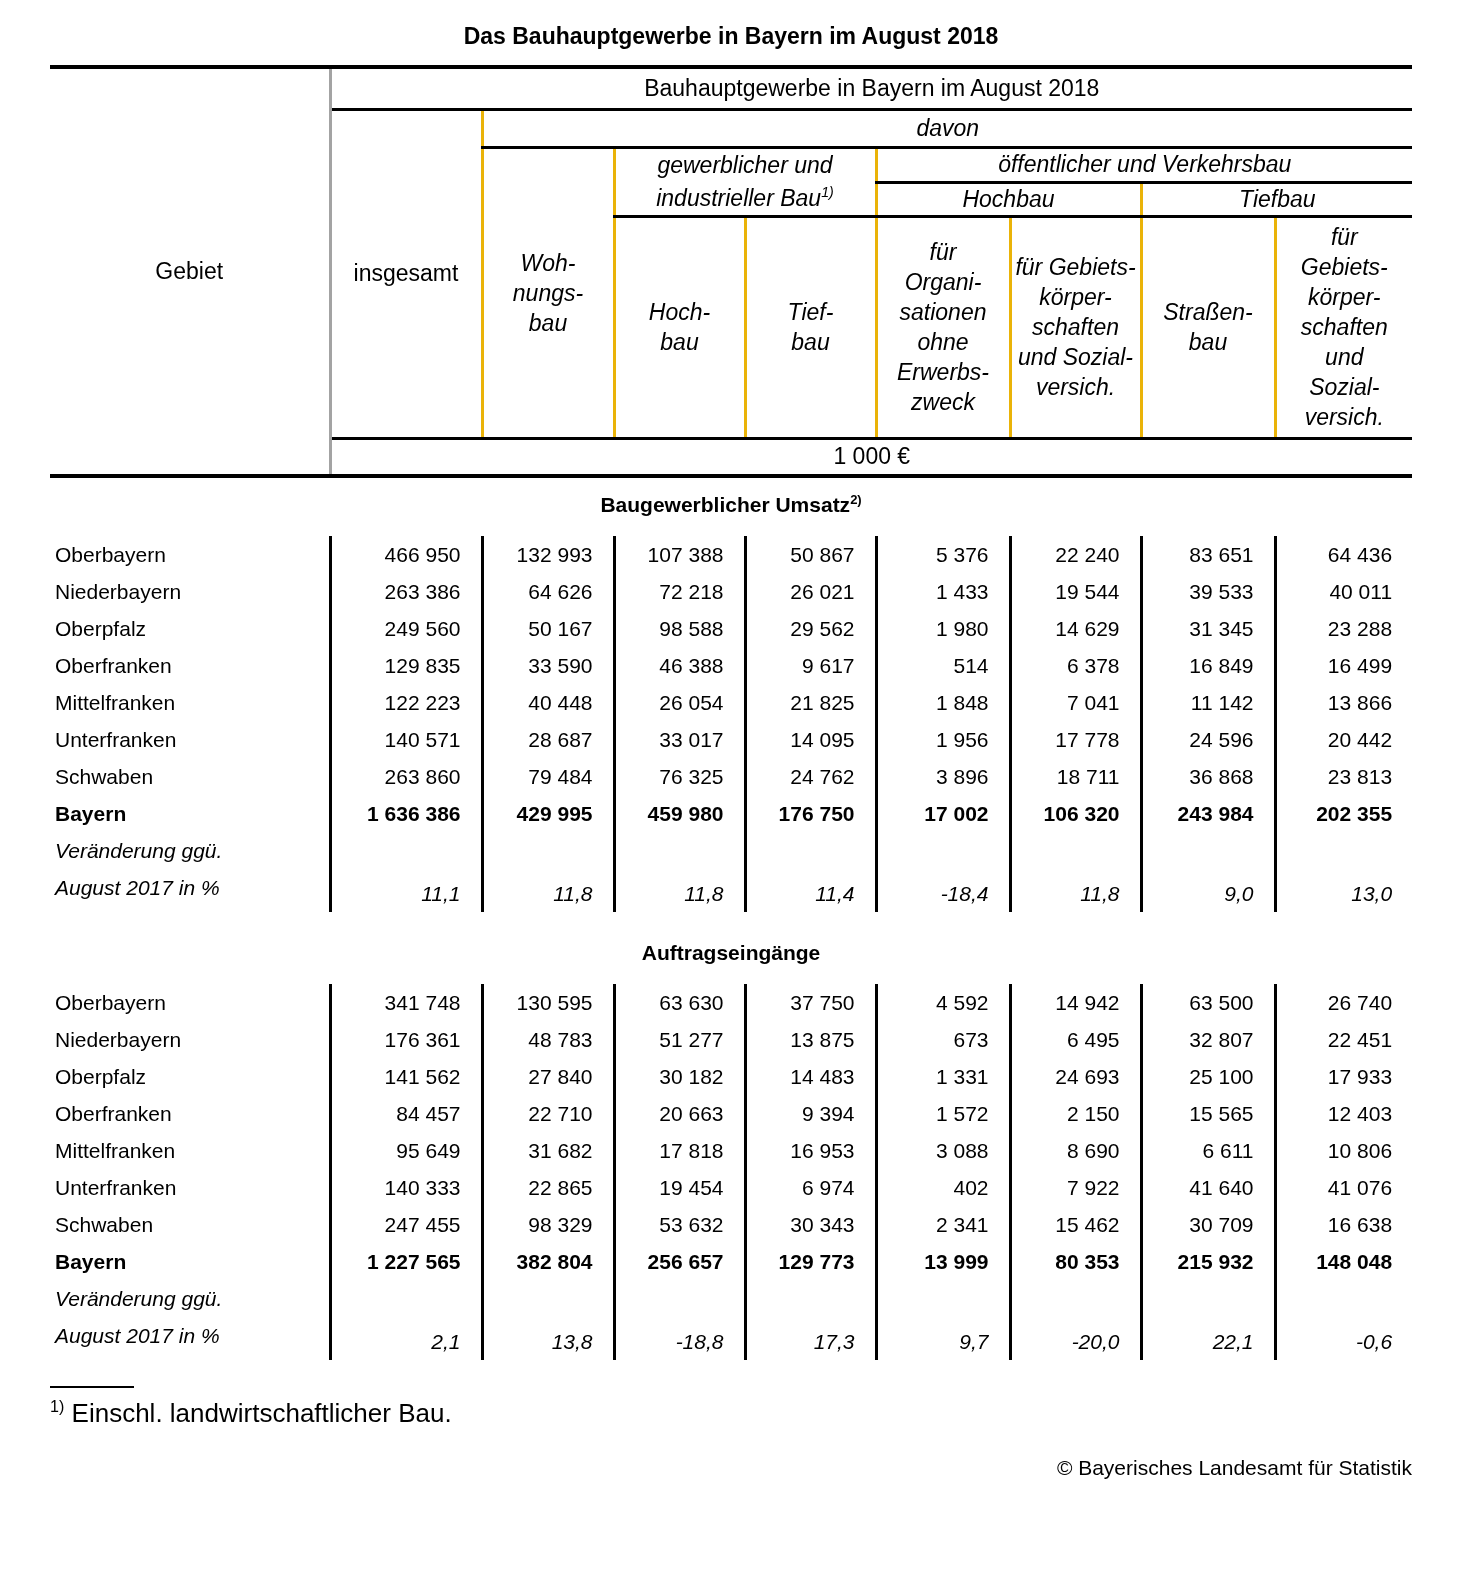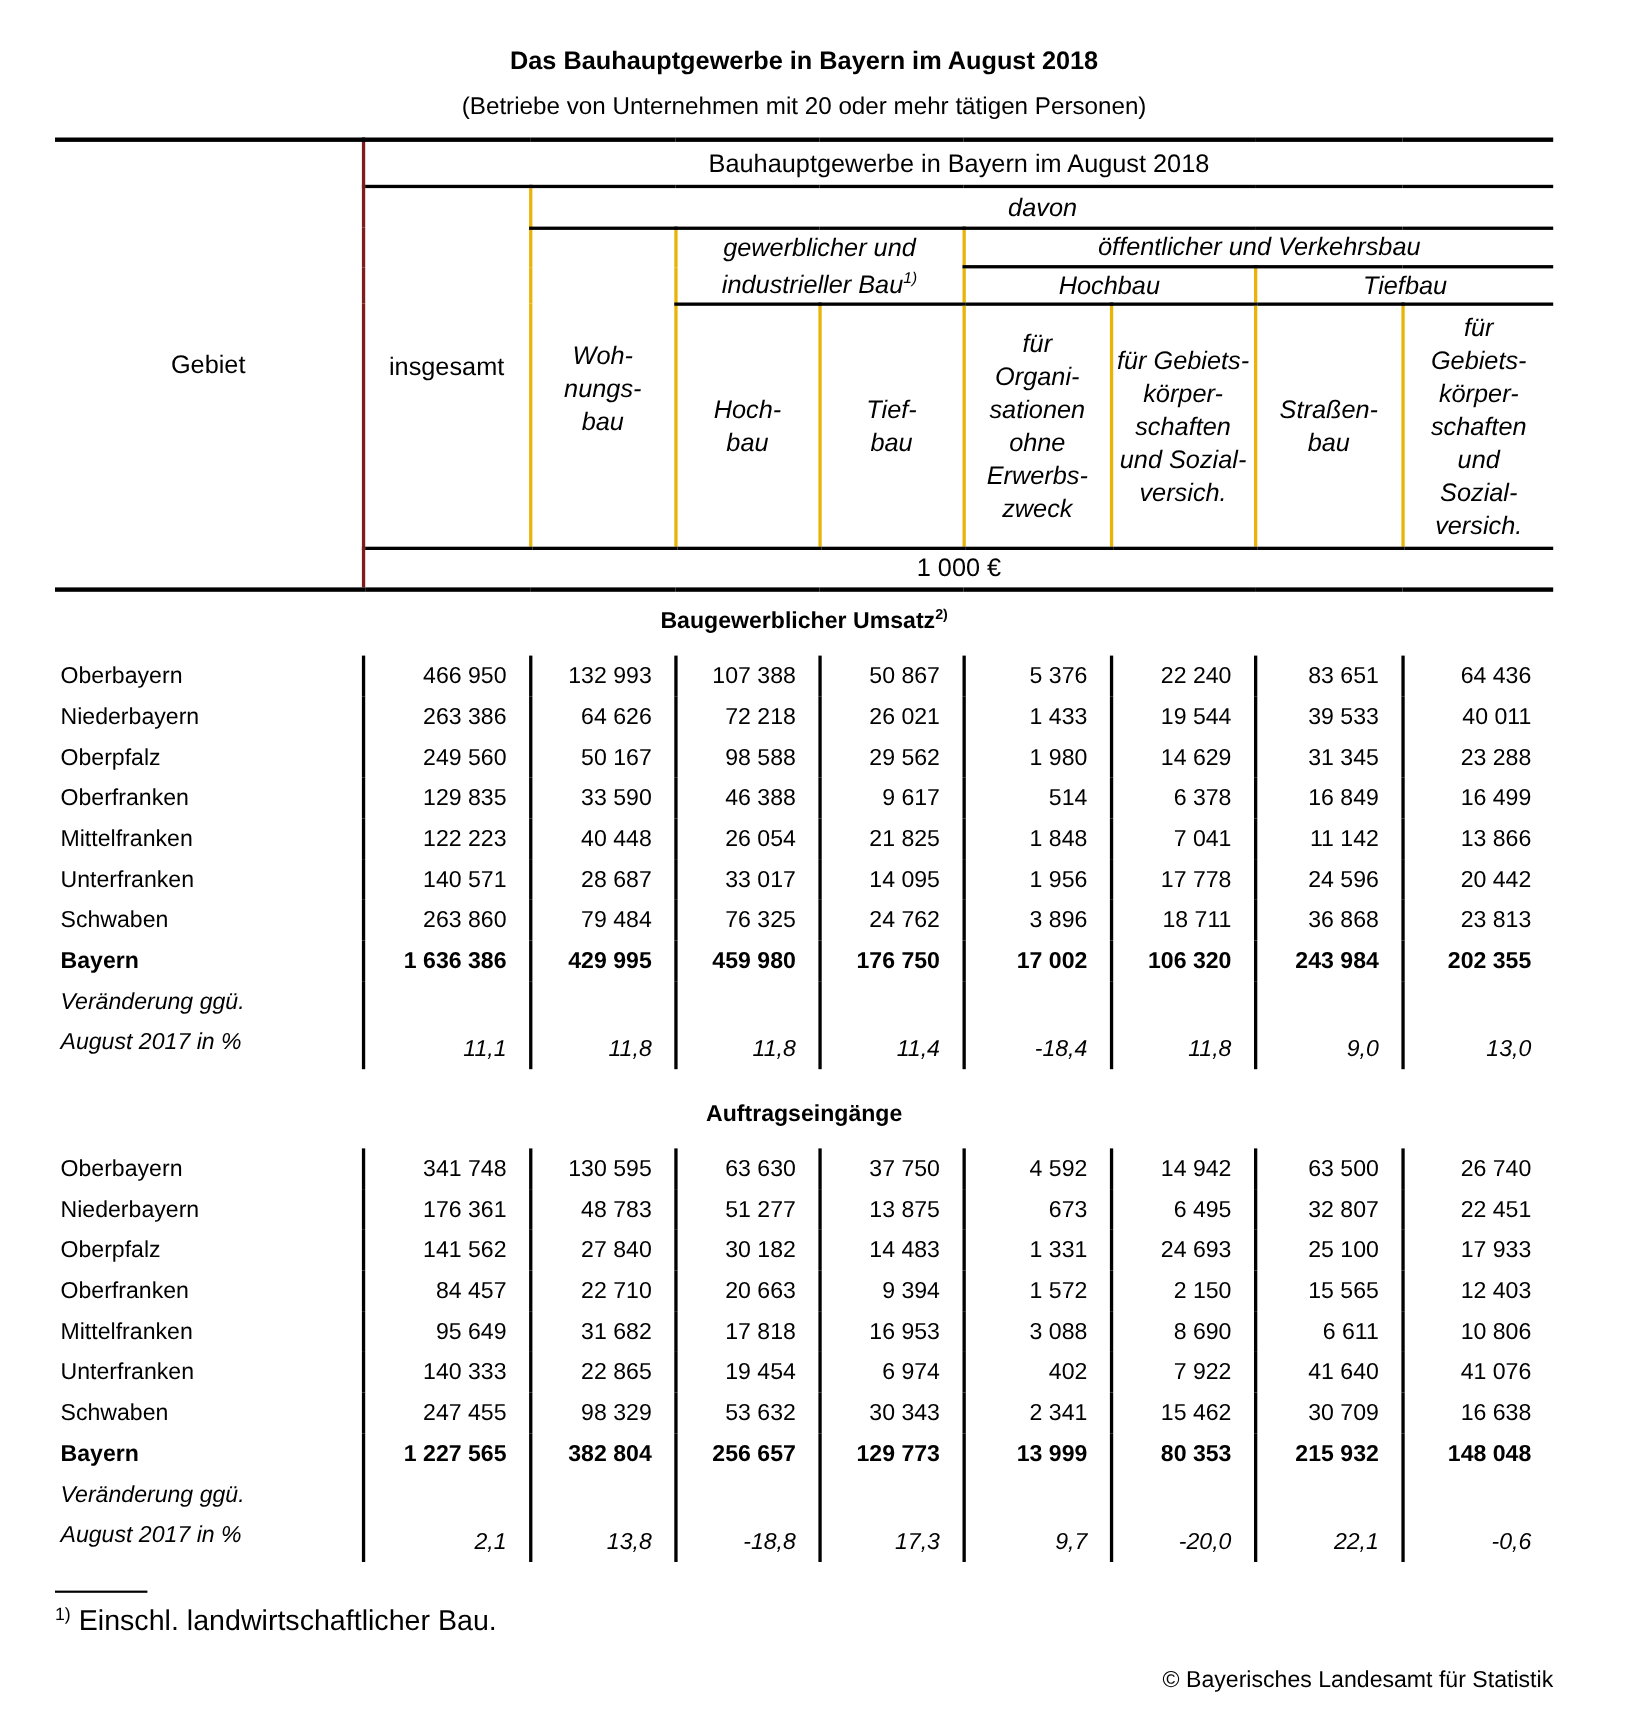--- a/index.html
+++ b/index.html
@@ -6,21 +6,21 @@
   html, body { background: #ffffff; }
   body {
     width: 1480px;
     min-height: 1575px;
     font-family: "Liberation Sans", "DejaVu Sans", sans-serif;
     color: #000;
   }
   .page { width: 1480px; min-height: 1575px; position: relative; }
 
   .title {
-    padding-top: 42px;
+    padding-top: 23px;
     width: 1362px;
     margin-left: 50px;
     text-align: center;
     font-size: 23px;
     font-weight: bold;
   }
   .subtitle {
     margin-top: 15px;
     width: 1362px;
     margin-left: 50px;
@@ -46,21 +46,21 @@
   tr.h1 { height: 42px; }
   tr.h2 { height: 38px; }
   tr.h3 { height: 35px; }
   tr.h4 { height: 33px; }
   tr.h5 { height: 222px; }
   tr.h6 { height: 38px; }
 
   .bl  { border-left: 3px solid #eab308; font-style: italic; }
   .bb3 { border-bottom: 3px solid #000; }
   .bb4 { border-bottom: 4px solid #000; }
-  th.gebiet { border-right: 3px solid #7f1d1d; }
+  th.gebiet { border-right: 3px solid #a3a3a3; }
   .pre { white-space: pre-line; line-height: 30px; }
   .gew-line { line-height: 33px; display: inline-block; }
 
   sup, .sup {
     font-size: 0.62em;
     vertical-align: super;
     line-height: 0;
   }
 
   tbody.sec td { font-size: 21px; }
@@ -98,21 +98,20 @@
     text-align: right;
     font-size: 21px;
   }
 </style>
 </head>
 <body>
 
 <div class="page">
 
   <div class="title">Das Bauhauptgewerbe in Bayern im August 2018</div>
-  <div class="subtitle">(Betriebe von Unternehmen mit 20 oder mehr tätigen Personen)</div>
 
   <table class="stats">
     <colgroup>
       <col style="width:280px">
       <col style="width:152px">
       <col style="width:132px">
       <col style="width:131px">
       <col style="width:131px">
       <col style="width:134px">
       <col style="width:131px">

